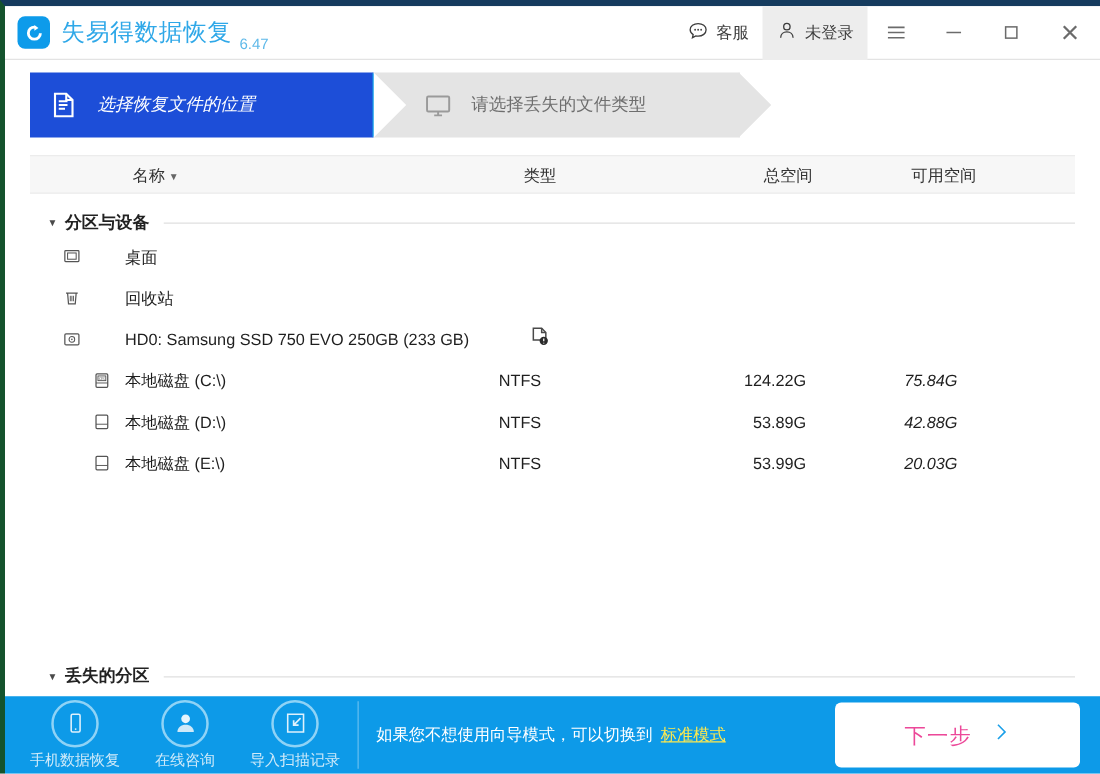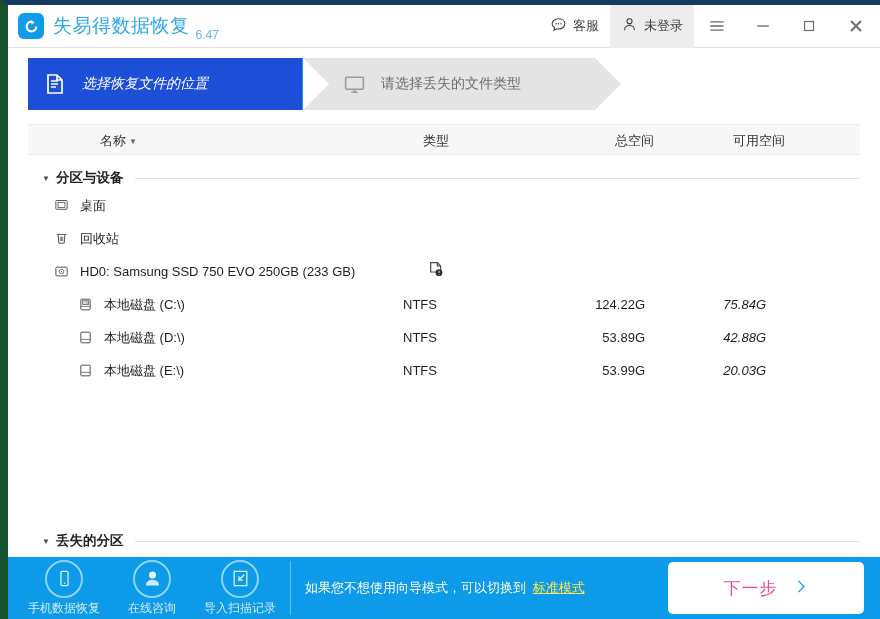--- a/index.html
+++ b/index.html
@@ -7,21 +7,21 @@
     width: 880px; height: 619px;
     font-family: "Liberation Sans", "DejaVu Sans", sans-serif;
     background: #ffffff;
     overflow: hidden;
   }
   #app {
     position: relative;
     width: 880px; height: 619px;
     background: #ffffff;
     border-top: 5px solid #153b5e;
-    border-left: 8px solid #14532d;
+    border-left: 4px solid #14532d;
   }
 
   
   .titlebar {
     position: relative;
     height: 43px;
     background: #ffffff;
     display: flex;
     align-items: center;
     border-bottom: 1px solid #e3e3e3;
@@ -130,21 +130,21 @@
     color: #333;
     white-space: nowrap;
   }
   .th .caret {
     display: inline-block;
     margin-left: 3px;
     font-size: 8px;
     color: #666;
     vertical-align: middle;
   }
-  .th-name  { left: 72px; }
+  .th-name  { left: 82px; }
   .th-type  { left: 395px; }
   .th-total { left: 587px; }
   .th-free  { left: 705px; }
 
   .body-area { position: relative; }
 
   .group-row {
     display: flex;
     align-items: center;
     margin: 12px 20px 0 20px;
@@ -178,21 +178,21 @@
     margin: 0 20px 0 20px;
     font-size: 13px;
     color: #1e1e1e;
   }
   .row .r-icon {
     width: 22px;
     display: flex; align-items: center; justify-content: center;
     flex: 0 0 auto;
   }
   .row .r-name { margin-left: 8px; white-space: nowrap; }
-  .row.indent-1 { padding-left: 22px; }
+  .row.indent-1 { padding-left: 22px; gap: 24px; }
   .row.indent-2 { padding-left: 46px; }
   .cell {
     position: absolute;
     font-size: 13px;
     color: #1e1e1e;
     white-space: nowrap;
   }
   .c-type  { left: 375px; }
   .c-total { right: 215px; text-align: right; }
   .c-free  { right: 94px; text-align: right; font-style: italic; }

